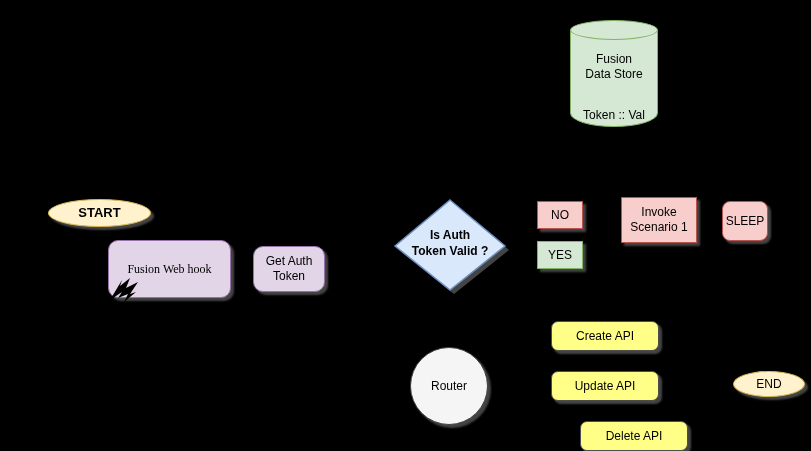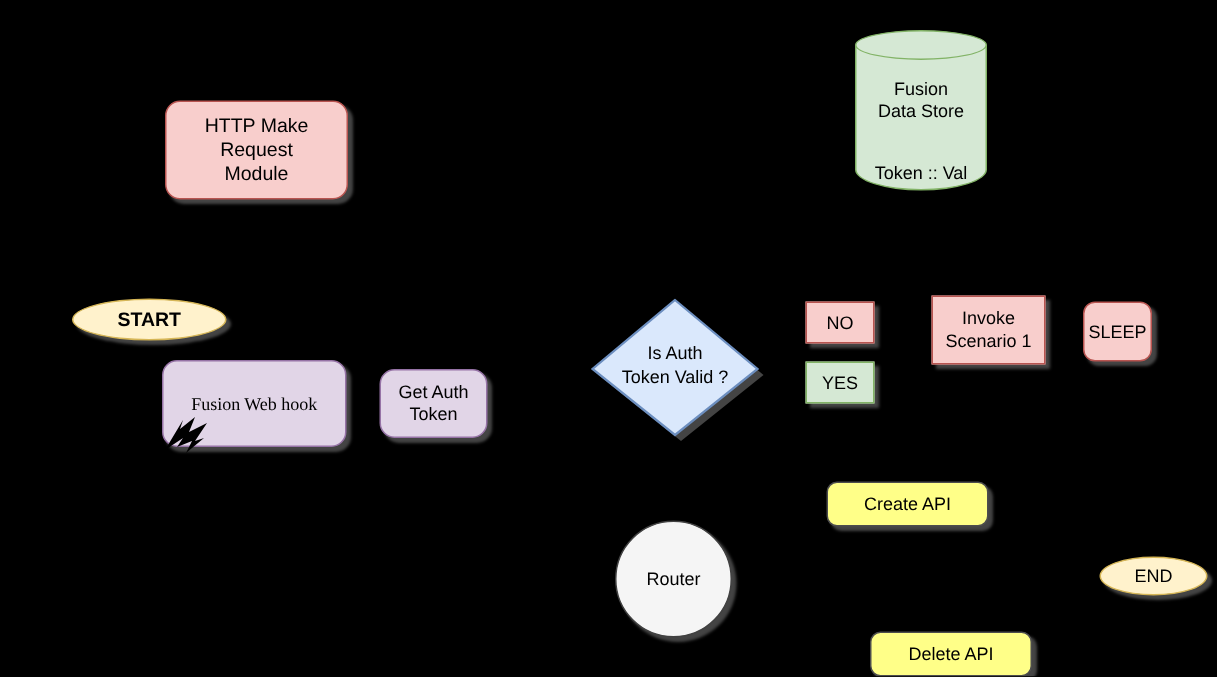--- a/index.html
+++ b/index.html
@@ -85,21 +85,21 @@
     position: absolute; left: 108px; top: 272px; width: 36px; height: 30px;
     z-index: 6;
   }
   .get-token {
     left: 253px; top: 246px; width: 72px; height: 46px;
     background: #e1d5e7; border: 1px solid #9673a6; border-radius: 10px;
     font-size: 12px;
   }
 
   .diamond-wrap {
-    position: absolute; left: 392px; top: 199px; width: 116px; height: 92px;
+    position: absolute; left: 392px; top: 199px; width: 116px; height: 92px; font-weight: bold;
   }
   .diamond-wrap svg { position: absolute; left: 0; top: 0; }
   .diamond-label {
     position: absolute; left: 0; top: 29px; width: 116px;
     text-align: center; font-size: 12px; color: #000; line-height: 1.3;
     white-space: pre-line;
   }
 
   .no-box {
     left: 537px; top: 201px; width: 46px; height: 28px;
@@ -177,22 +177,20 @@
     <line x1="400" y1="386" x2="409" y2="386" stroke="#000" stroke-width="1.5"></line>
     <line x1="489" y1="386" x2="500" y2="386" stroke="#000" stroke-width="1.5"></line>
 
     <line x1="539" y1="336" x2="549" y2="336" stroke="#000" stroke-width="1.5" marker-end="url(#ah)"></line>
     <line x1="539" y1="386" x2="549" y2="386" stroke="#000" stroke-width="1.5" marker-end="url(#ah)"></line>
     <line x1="539" y1="436" x2="549" y2="436" stroke="#000" stroke-width="1.5" marker-end="url(#ah)"></line>
 
     <line x1="720" y1="384" x2="731" y2="384" stroke="#000" stroke-width="1.5" marker-end="url(#ah)"></line>
   </svg>
 
-  <div class="node http-module shadowed">HTTP Make Request
-Module</div>
 
   <div class="node datastore">
     <div class="cyl-shadow"></div>
     <div class="cyl-body"></div>
     <div class="cyl-top"></div>
     <div class="cyl-label">Fusion
 Data Store</div>
     <div class="cyl-sub">Token :: Val</div>
   </div>
 
@@ -218,17 +216,18 @@
   <div class="node yes-box shadowed">YES</div>
 
   <div class="node invoke-box shadowed">Invoke
 Scenario 1</div>
 
   <div class="node router shadowed">Router</div>
 
   <div class="node sleep-box shadowed">SLEEP</div>
 
   <div class="node api-box create-api shadowed">Create API</div>
+  <div class="node api-box update-api shadowed">Update API</div>
   <div class="node api-box delete-api shadowed">Delete API</div>
 
   <div class="node end-node shadowed">END</div>
 
 </div>
 
 </body></html>

